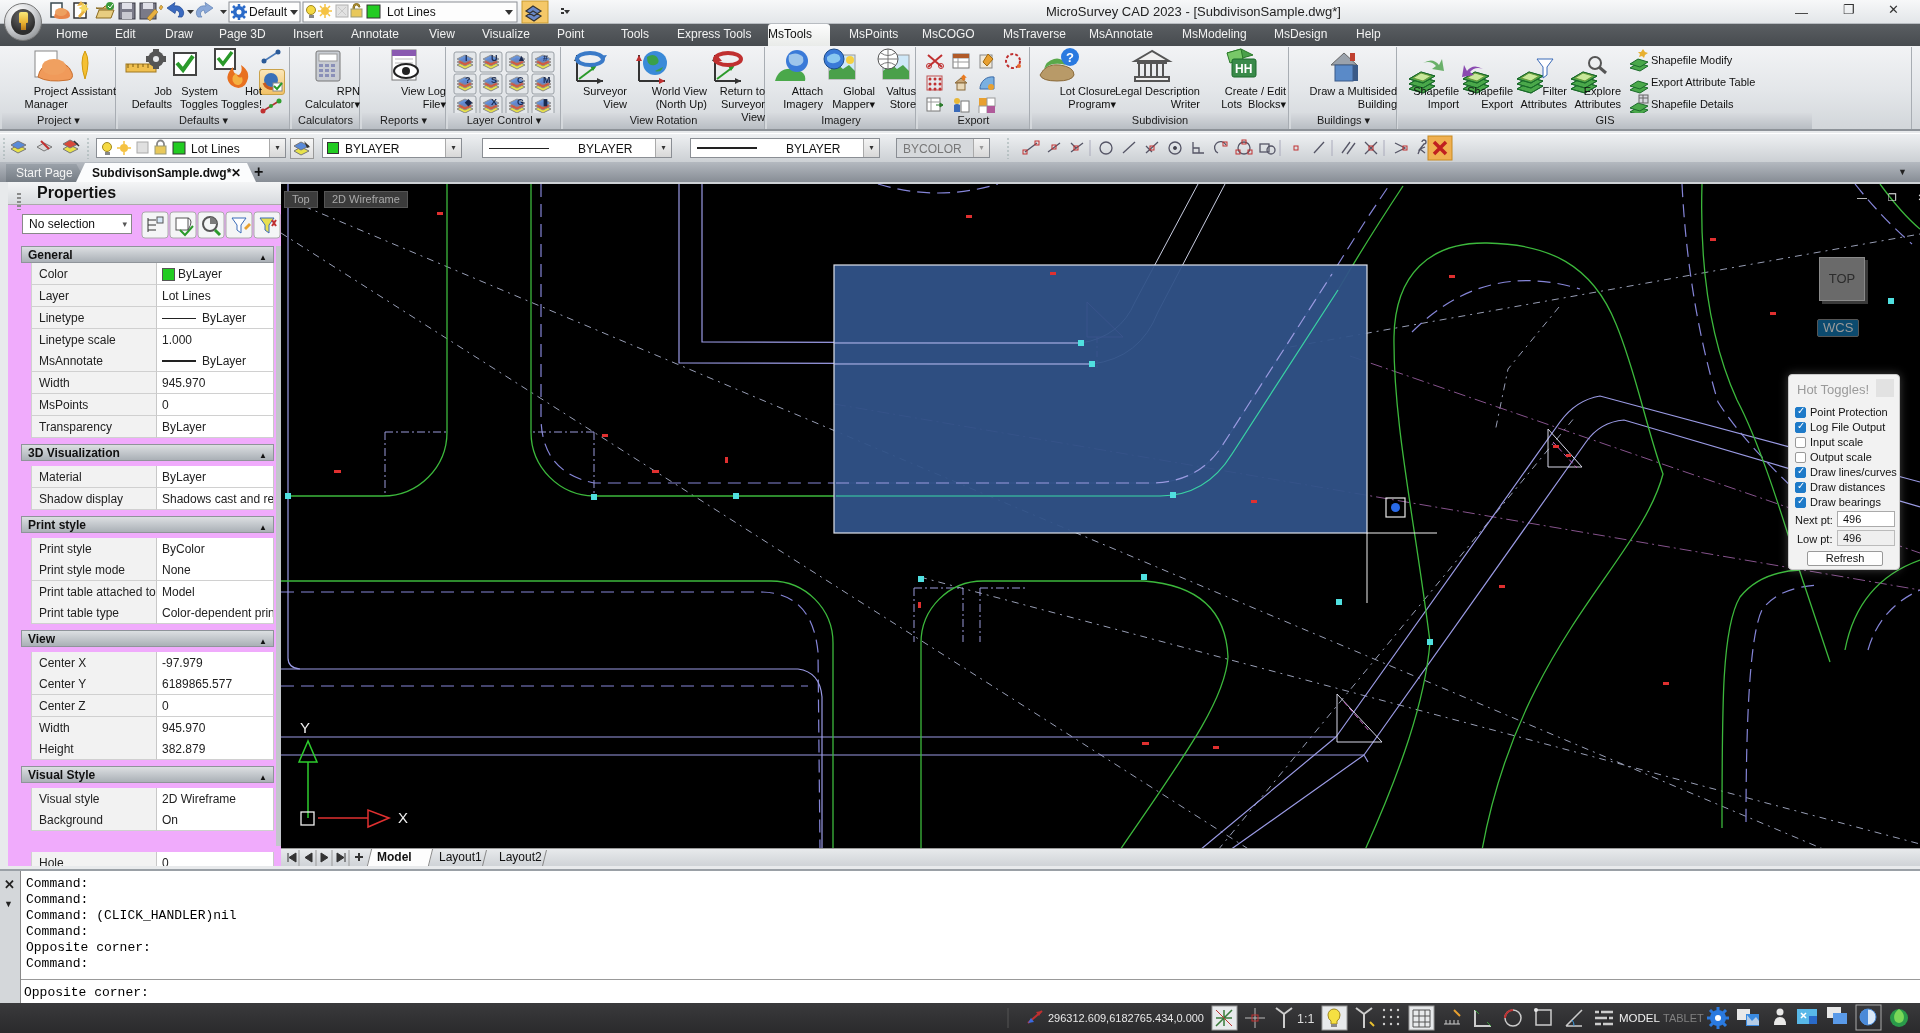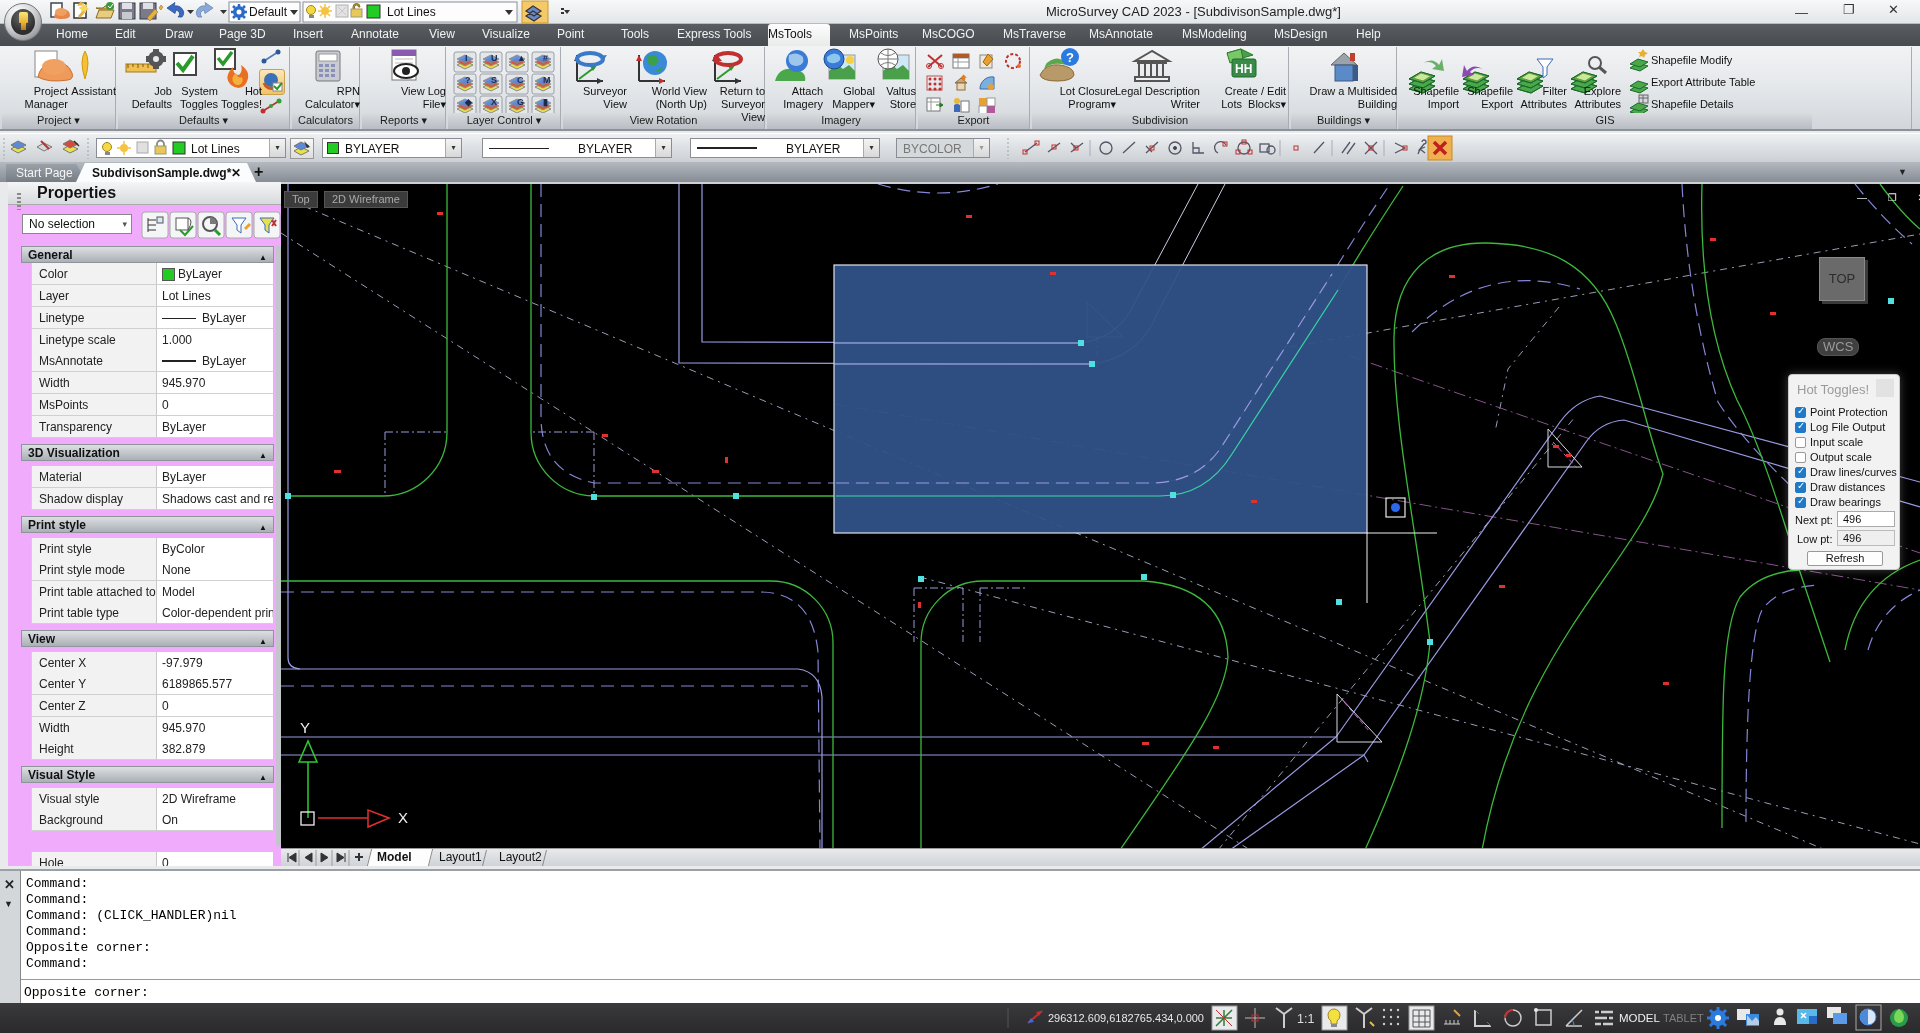--- a/index.html
+++ b/index.html
@@ -959,21 +959,21 @@
     <text x="398" y="821" fill="#f0f0f0" font-size="15" font-family="Liberation Sans">X</text>
   </svg>
 
   <div class="abs" style="left:3px;top:7px;background:#3b3b3b;border:1px solid #555;color:#a9a9a9;font-size:11px;padding:1px 7px 2px">Top</div>
   <div class="abs" style="left:43px;top:7px;background:#3b3b3b;border:1px solid #555;color:#a9a9a9;font-size:11px;padding:1px 7px 2px">2D Wireframe</div>
 
   <div class="abs" style="left:1576px;top:8px;color:#e8e8e8;font-size:10px;letter-spacing:9px">—&nbsp;❐&nbsp;✕</div>
 
   <div class="abs" style="left:1538px;top:73px;width:46px;height:44px;background:#6a6a6a;border:1px solid #8a8a8a;box-shadow:3px 3px 0 #3a3a3a;color:#2c2c2c;font-size:13px;text-align:center;line-height:42px;font-family:'Liberation Sans';">TOP</div>
 
-  <div class="abs" style="left:1536px;top:154px;background:#404040;border:1px solid #555;border-radius:8px;color:#9a9a9a;font-size:13px;padding:0 5px 1px">WCS</div>
+  <div class="abs" style="left:1536px;top:135px;background:#0c4a6e;border:1px solid #555;border-radius:2px;color:#9a9a9a;font-size:13px;padding:0 5px 1px">WCS</div>
 
   <div class="abs" style="left:1507px;top:190px;width:112px;height:196px;background:#f2f2f2;border:1px solid #c8c8c8;border-radius:4px;box-shadow:0 0 10px rgba(255,255,255,0.25);font-size:11px;color:#111;">
     <div style="position:absolute;left:8px;top:7px;color:#9a9a9a;font-size:13px;">Hot Toggles!</div>
     <div style="position:absolute;right:5px;top:4px;width:18px;height:18px;background:#e2e2e2;"></div>
     <div class="ht-row" style="top:31px"><span class="cb on"></span>Point Protection</div>
     <div class="ht-row" style="top:46px"><span class="cb on"></span>Log File Output</div>
     <div class="ht-row" style="top:61px"><span class="cb"></span>Input scale</div>
     <div class="ht-row" style="top:76px"><span class="cb"></span>Output scale</div>
     <div class="ht-row" style="top:91px"><span class="cb on"></span>Draw lines/curves</div>
     <div class="ht-row" style="top:106px"><span class="cb on"></span>Draw distances</div>

